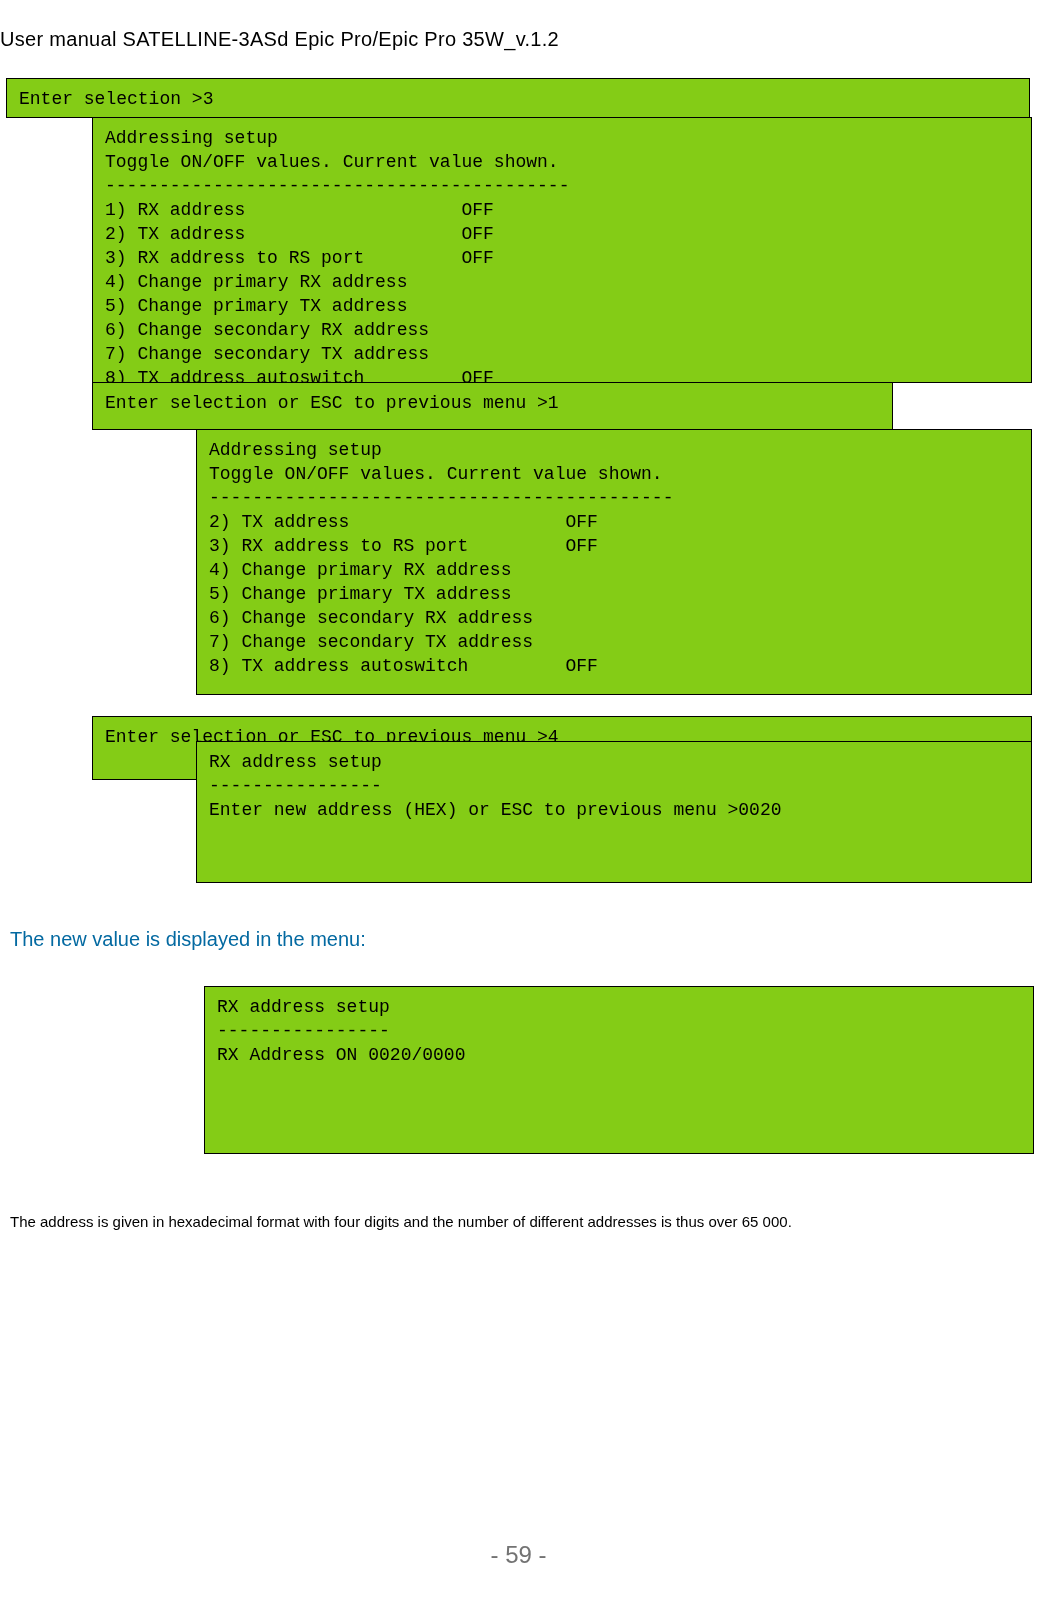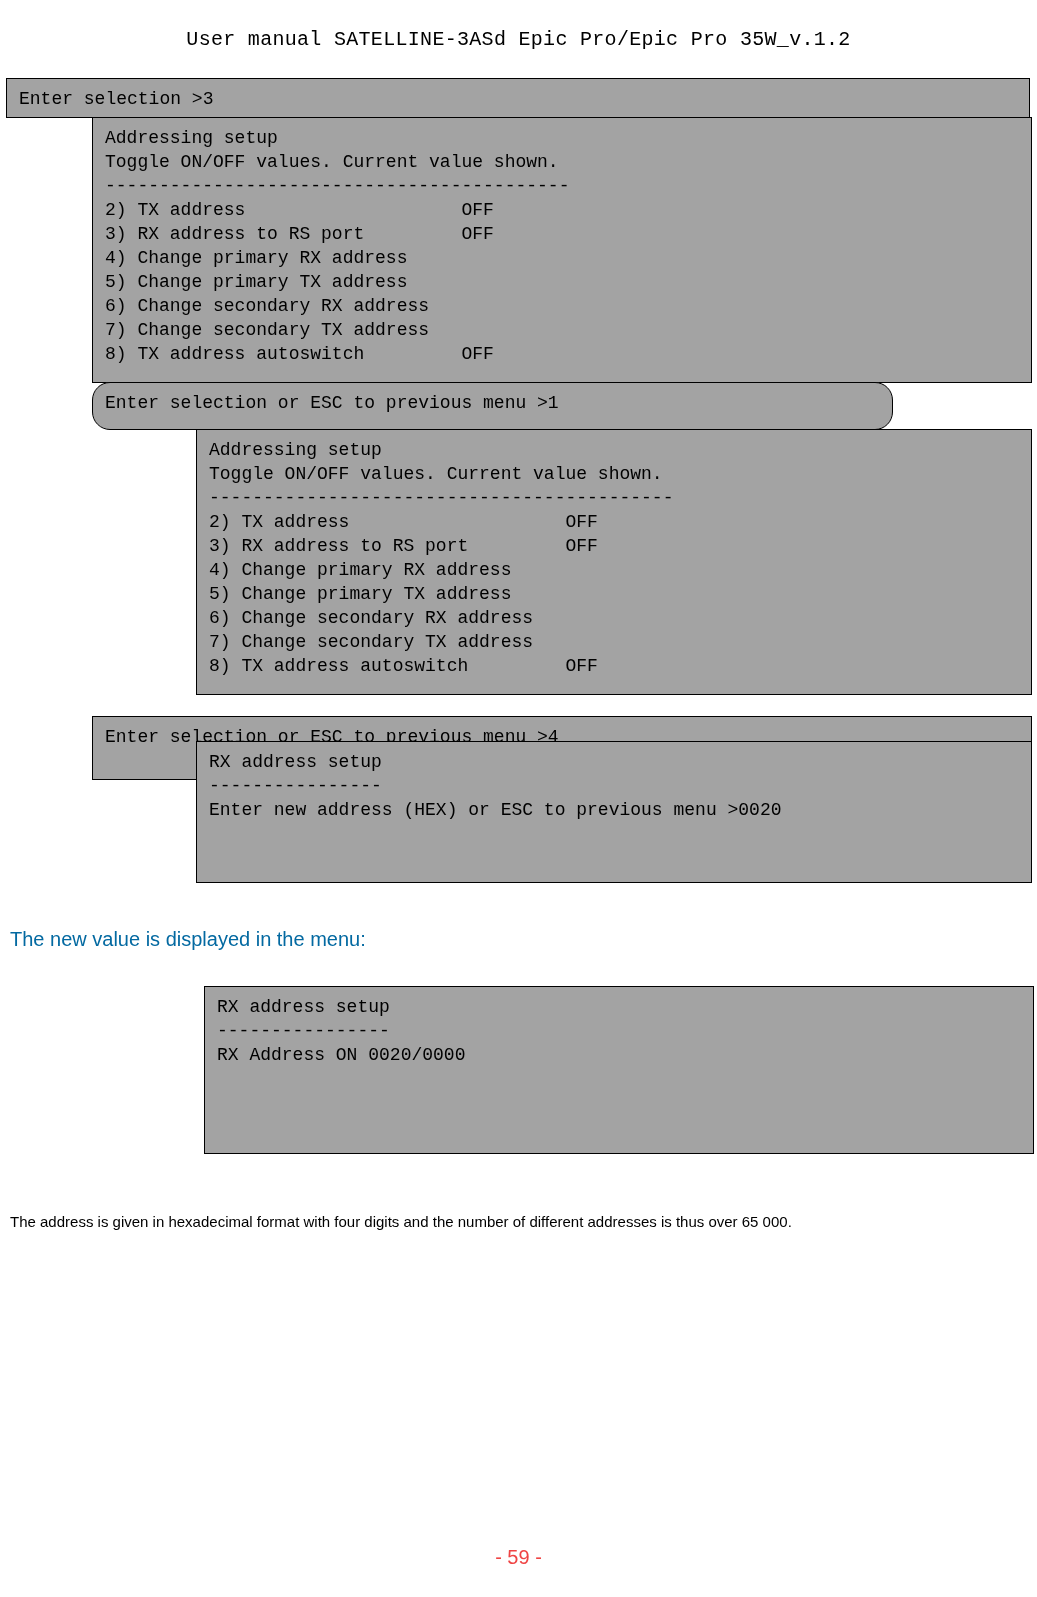--- a/index.html
+++ b/index.html
@@ -10,60 +10,58 @@
       width: 1037px;
     }
     .page {
       width: 1037px;
       min-height: 1597px;
       position: relative;
       box-sizing: border-box;
       padding-top: 28px;
     }
     .header {
-      text-align: center;
-      font-family: Liberation Mono, monospace;
+      font-family: Liberation Sans, sans-serif;
       font-size: 20px;
       font-weight: 400;
       letter-spacing: 0.3px;
       color: #000;
       margin-bottom: 36px;
     }
     .mono {
       font-family: "Courier New", Courier, monospace;
       font-size: 18px;
       line-height: 24px;
       white-space: pre;
       color: #000;
     }
     .box {
       position: absolute;
       border: 1px solid #000;
       box-sizing: border-box;
       padding: 8px 12px;
-      background: #a3a3a3;
+      background: #84cc16;
     }
     .box1 {
       left: 6px;
       top: 78px;
       width: 1024px;
       height: 40px;
     }
     .box2 {
       left: 92px;
       top: 117px;
       width: 940px;
       height: 266px;
     }
     .box3 {
       left: 92px;
       top: 382px;
       width: 801px;
       height: 48px;
-      border-radius: 18px;
     }
     .box4 {
       left: 196px;
       top: 429px;
       width: 836px;
       height: 266px;
     }
     .box5 {
       left: 92px;
       top: 716px;
@@ -101,39 +99,40 @@
       font-weight: 400;
       line-height: 28px;
       color: #000;
     }
     .footer {
       position: absolute;
       bottom: 28px;
       width: 100%;
       text-align: center;
       font-family: "Century Gothic", "Futura", Arial, sans-serif;
-      font-size: 20px;
-      color: #ef4444;
+      font-size: 24px;
+      color: #737373;
     }
   </style>
 </head>
 <body>
 
 <div class="page">
 
   <div class="header">User manual SATELLINE-3ASd Epic Pro/Epic Pro 35W_v.1.2</div>
 
   <div class="box box1">
     <span class="mono">Enter selection &gt;3</span>
   </div>
 
   <div class="box box2">
 <span class="mono" style="display: block;">Addressing setup</span>
 <span class="mono" style="display: block;">Toggle ON/OFF values. Current value shown.</span>
 <span class="mono" style="display: block;">-------------------------------------------</span>
+<span class="mono" style="display: block;">1) RX address                    OFF</span>
 <span class="mono" style="display: block;">2) TX address                    OFF</span>
 <span class="mono" style="display: block;">3) RX address to RS port         OFF</span>
 <span class="mono" style="display: block;">4) Change primary RX address</span>
 <span class="mono" style="display: block;">5) Change primary TX address</span>
 <span class="mono" style="display: block;">6) Change secondary RX address</span>
 <span class="mono" style="display: block;">7) Change secondary TX address</span>
 <span class="mono" style="display: block;">8) TX address autoswitch         OFF</span>
   </div>
 
   <div class="box box3">

